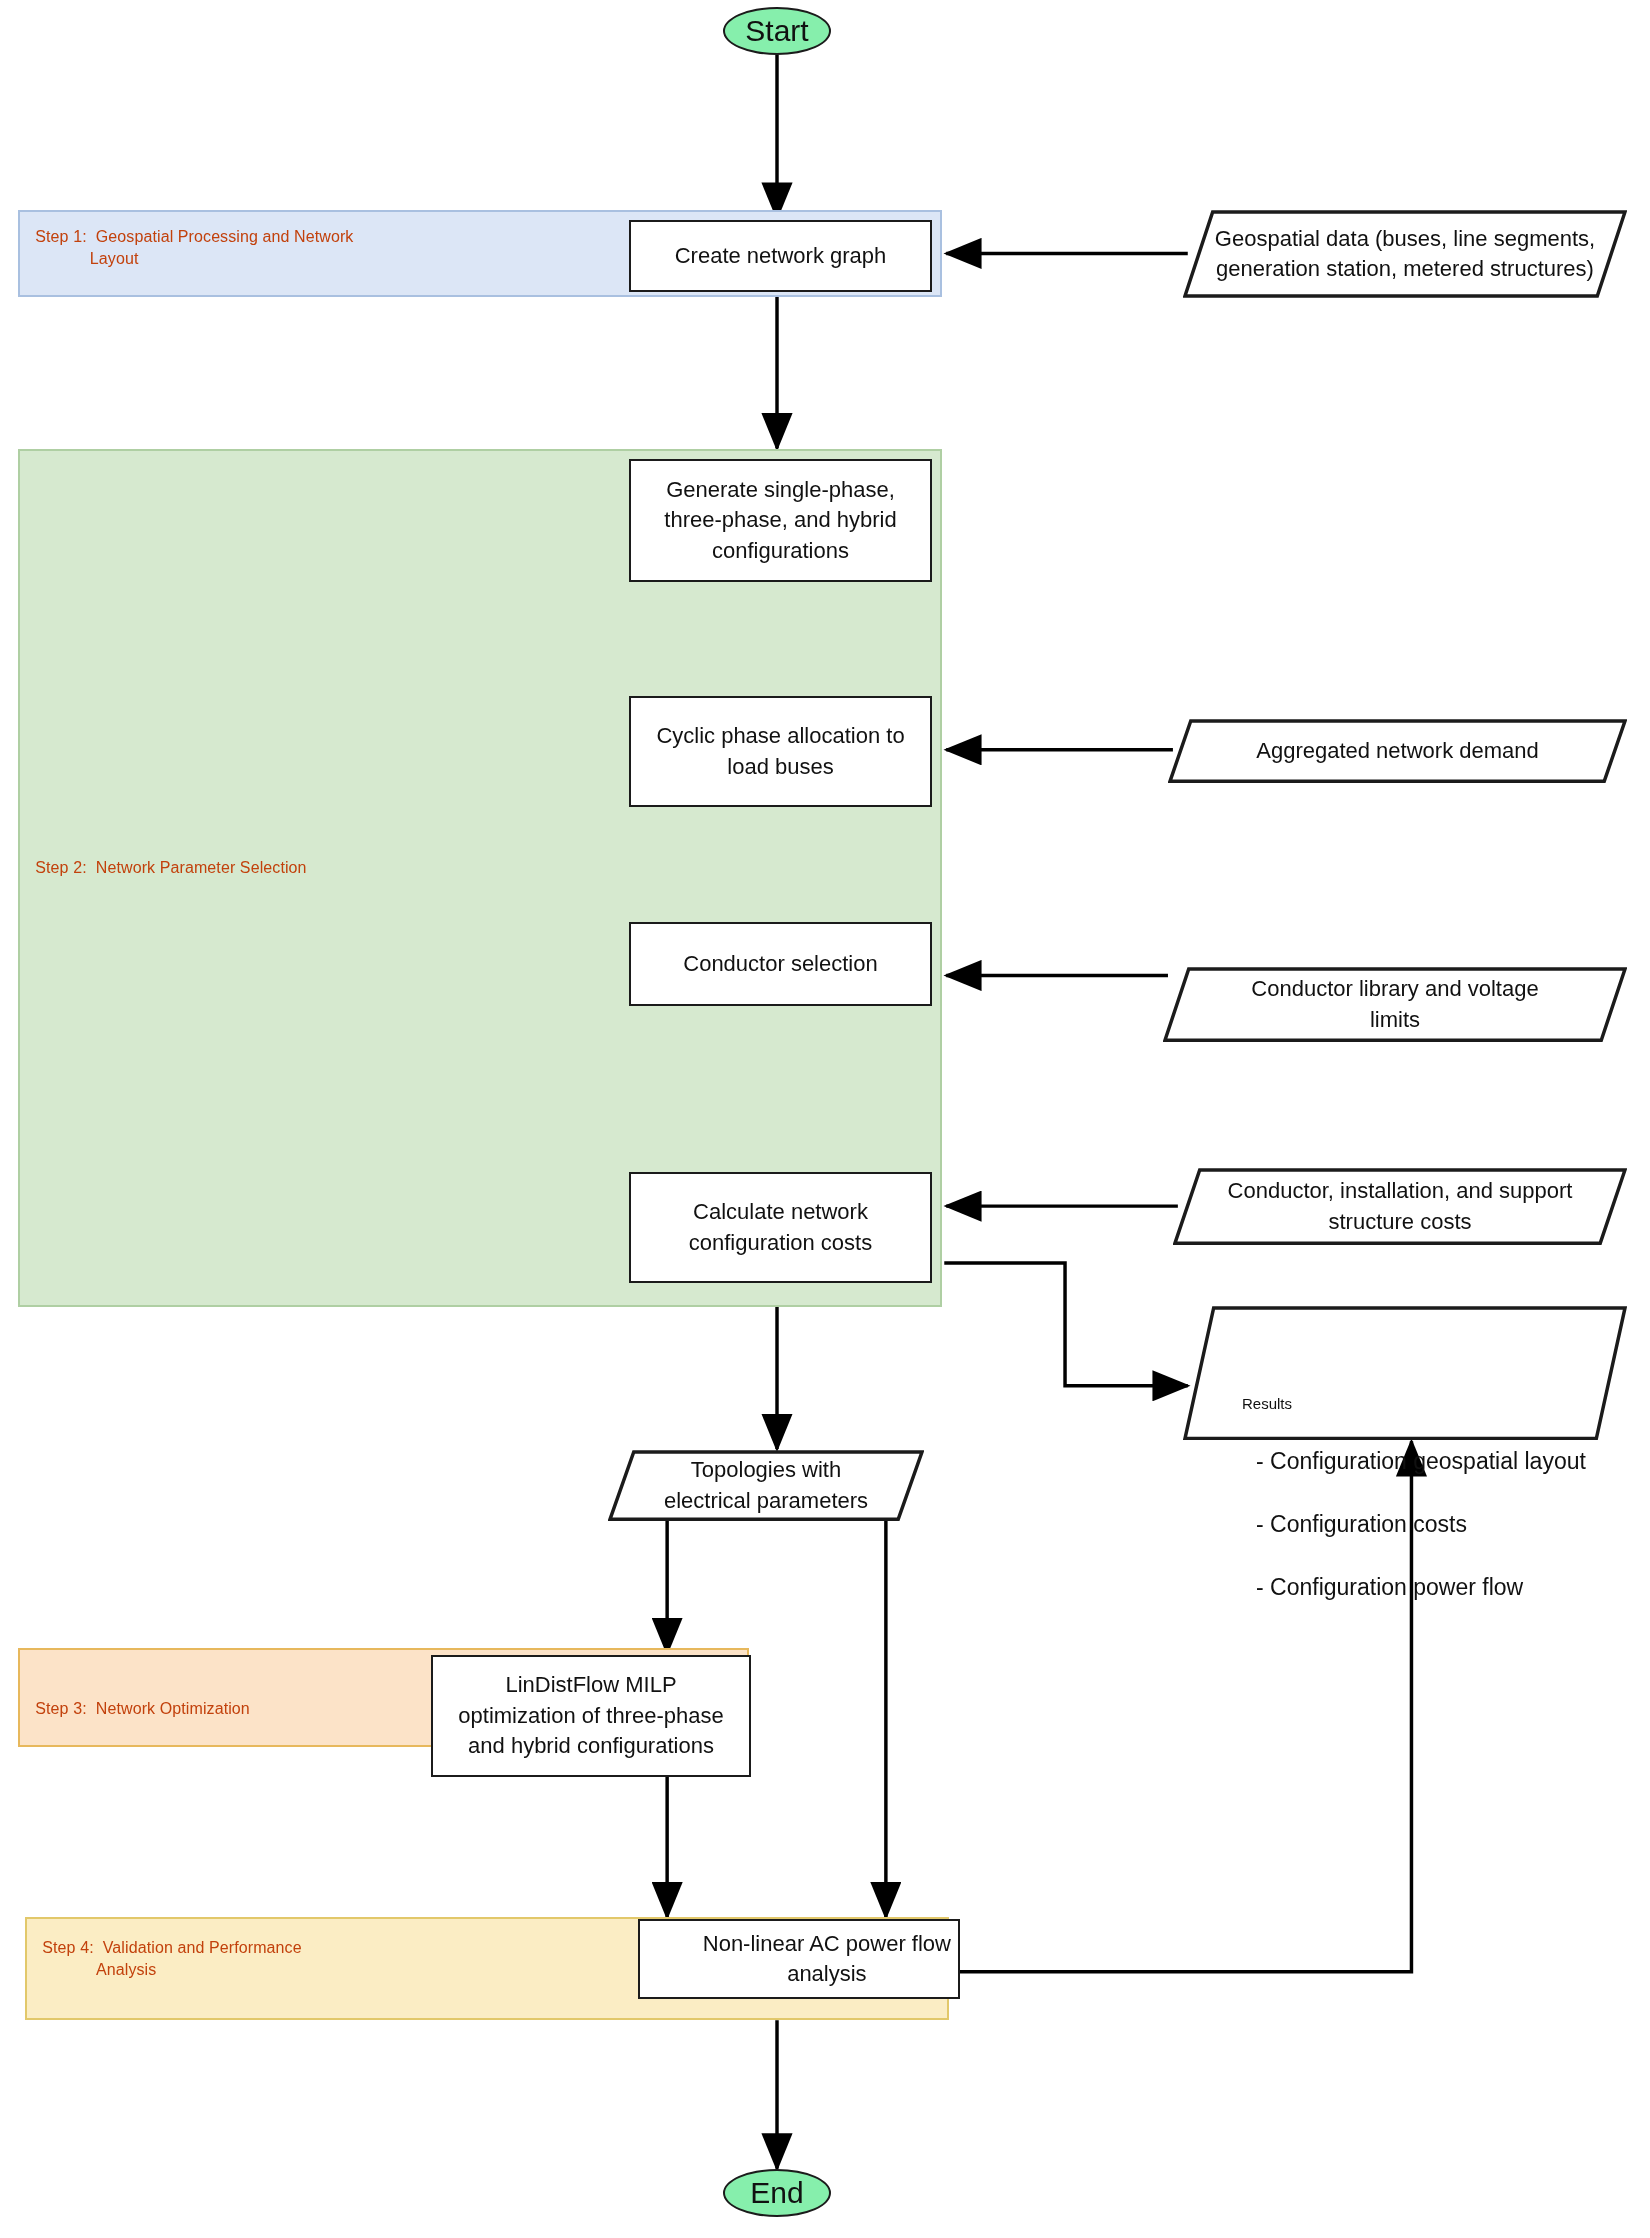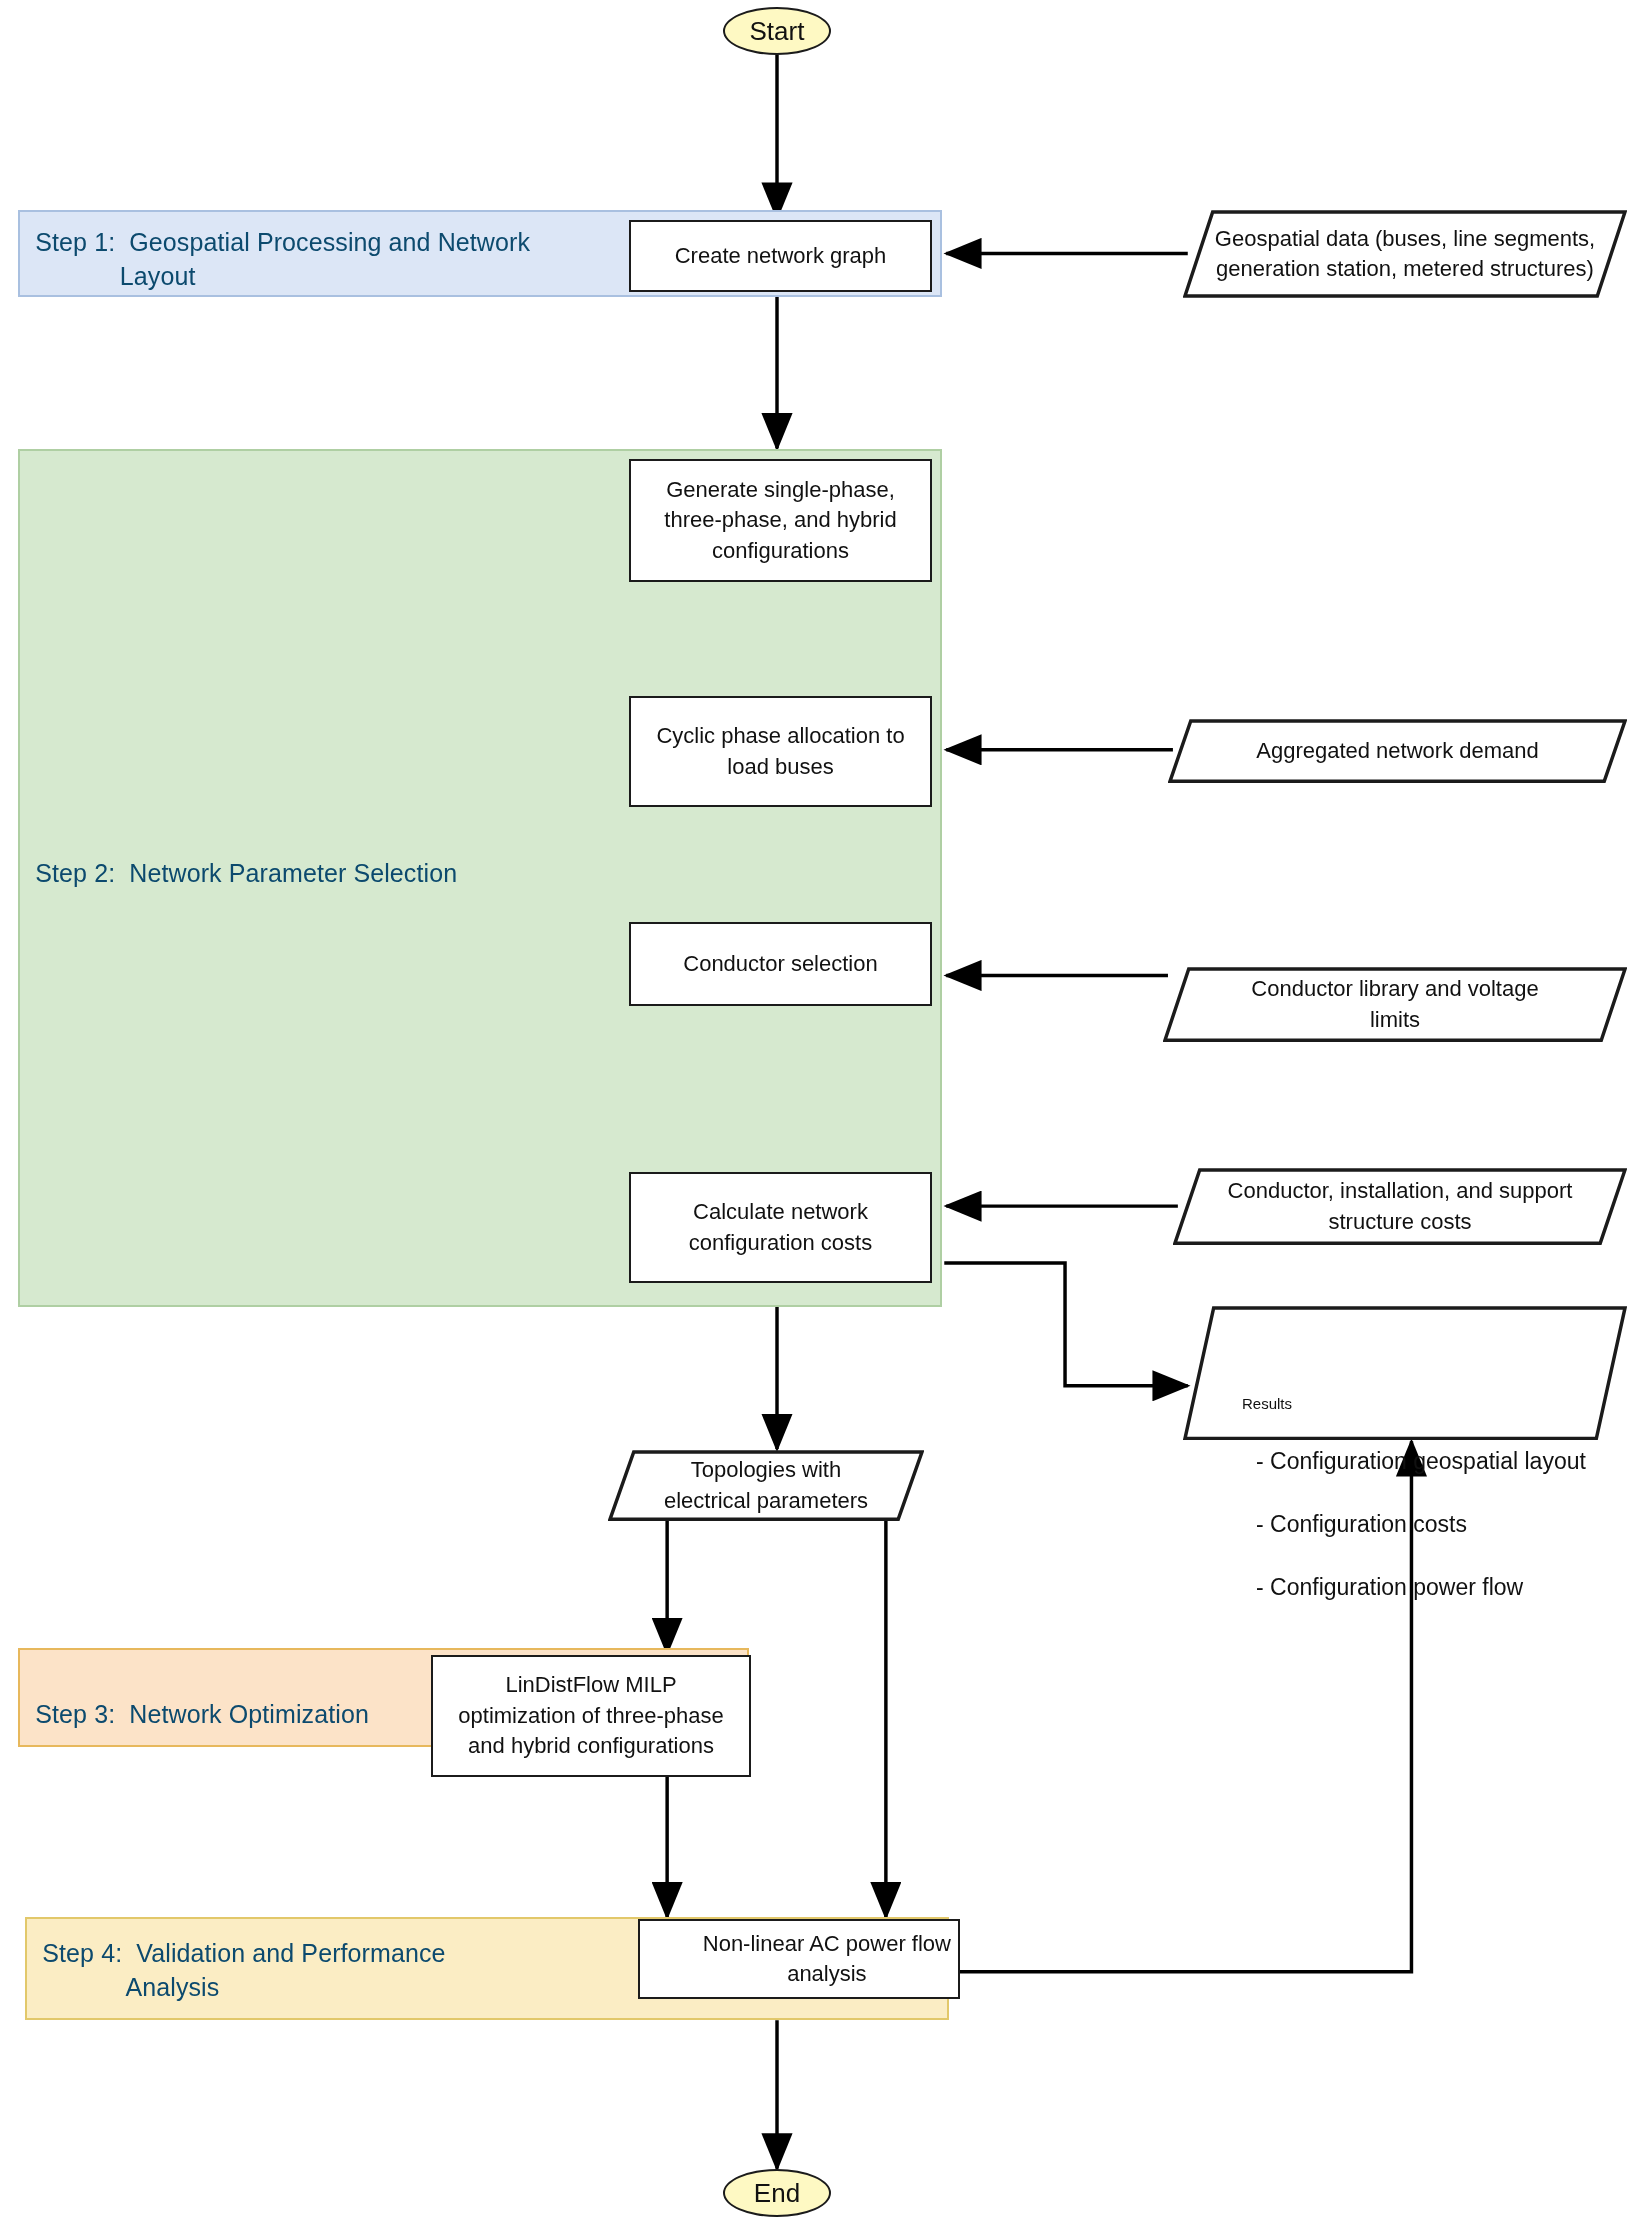--- a/index.html
+++ b/index.html
@@ -20,23 +20,23 @@
   }
   
   .band {
     position: absolute;
     box-sizing: border-box;
     border-width: 2px;
     border-style: solid;
   }
   .band .band-label {
     position: absolute;
-    font-size: 25px;
+    font-size: 16px;
     line-height: 1.35;
-    color: #0c4a6e;
+    color: #c2410c;
     white-space: pre;
     letter-spacing: 0.1px;
   }
   .band-step1 { background: #DCE6F6; border-color: #A9C0E0; }
   .band-step2 { background: #D6E9CF; border-color: #AFCFA3; }
   .band-step3 { background: #FCE3C8; border-color: #E7B85C; }
   .band-step4 { background: #FBEDC4; border-color: #E2C86A; }
 
   
   .node {
@@ -52,27 +52,27 @@
     line-height: 1.38;
     color: #111111;
     padding: 3px 7px;
   }
   .node .node-text { display: block; white-space: pre-line; }
 
   
   .term {
     position: absolute;
     box-sizing: border-box;
-    background: #fef9c3;
+    background: #86efac;
     border: 2px solid #1b1b1b;
     border-radius: 50%;
     display: flex;
     align-items: center;
     justify-content: center;
-    font-size: 26px;
+    font-size: 30px;
     color: #111111;
   }
 
   
   .para {
     position: absolute;
     box-sizing: border-box;
   }
   .para .para-shape {
     position: absolute;

